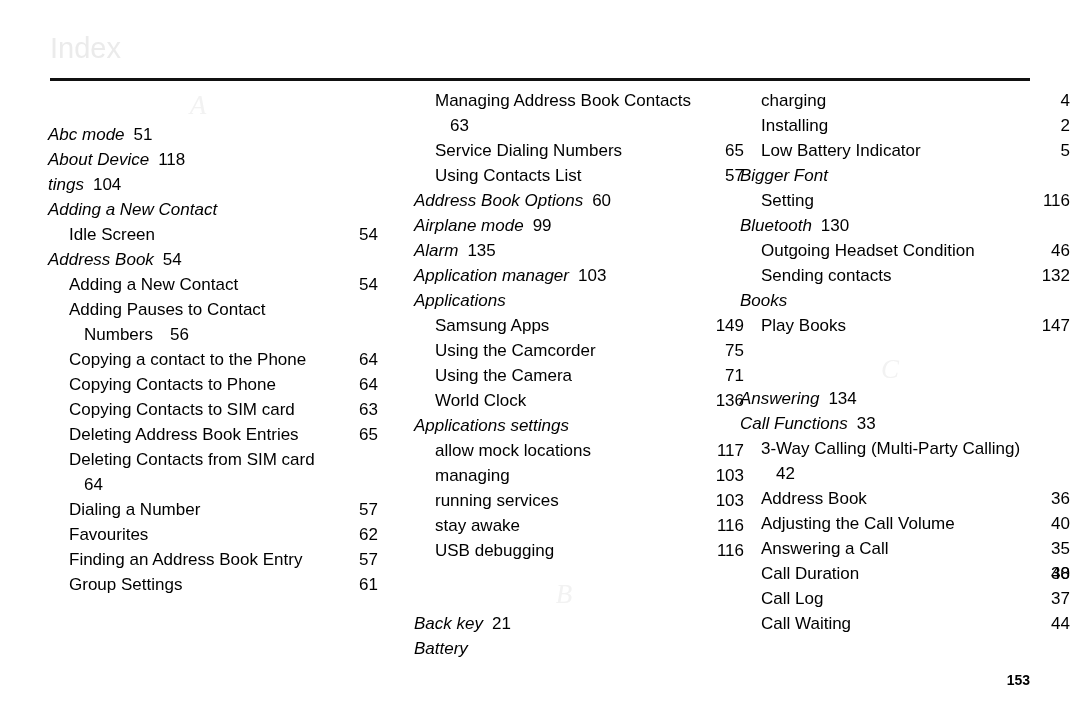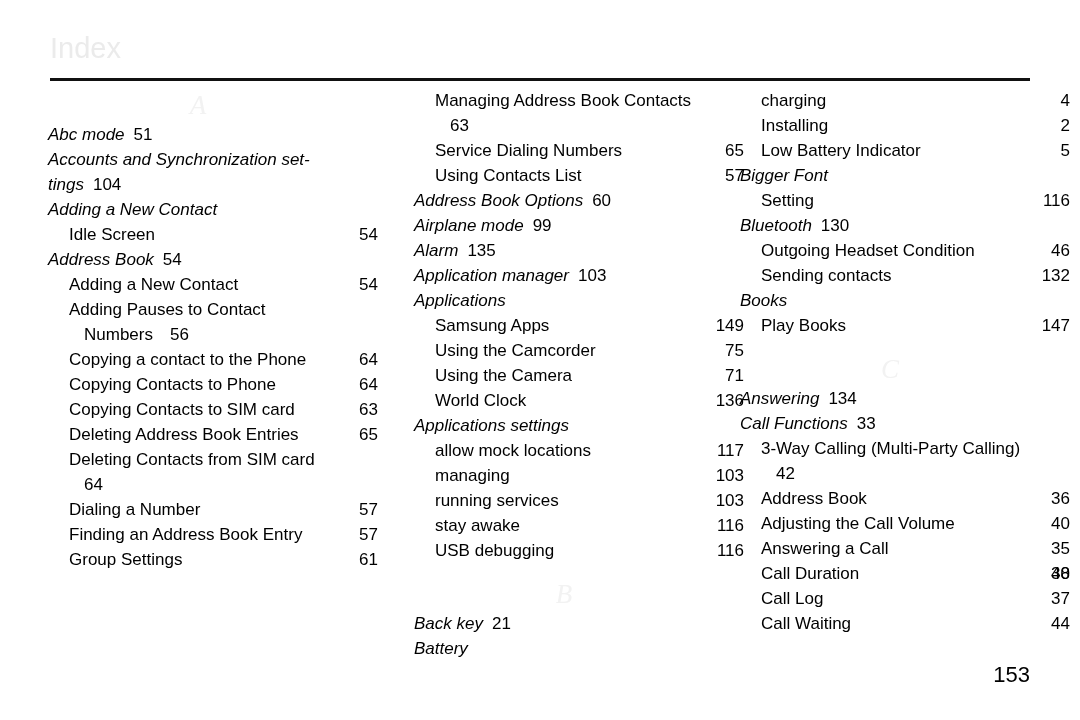--- a/index.html
+++ b/index.html
@@ -115,52 +115,53 @@
   .entry .etext { }
   .entry .epage { font-style: normal; }
 
   .spacer { height: 14px; }
 
   
   #footer-page-number {
     position: absolute;
     right: 50px;
     bottom: 32px;
-    font-size: 22px;
-    font-weight: normal;
+    font-size: 14px;
+    font-weight: bold;
     color: #000000;
   }
 </style>
 </head>
 <body>
 
 <div id="page-header">
   <div id="index-title">Index</div>
   <div id="header-rule"></div>
 </div>
 
 <div id="columns">
   <div class="column col-1">
       <div class="section-letter">A</div>
       <div class="entry lvl0"><span class="etext">Abc mode</span><span class="epage">51</span></div>
-      <div class="entry lvl0 nopage"><span class="etext">Accounts and Synchronization set-</span></div>
+      <div class="entry lvl0"><span class="etext">About Device</span><span class="epage">118</span></div>
       <div class="entry lvl0 cont"><span class="etext">tings</span><span class="epage">104</span></div>
       <div class="entry lvl0 nopage"><span class="etext">Adding a New Contact</span></div>
       <div class="entry lvl1"><span class="etext">Idle Screen</span><span class="epage">54</span></div>
       <div class="entry lvl0"><span class="etext">Address Book</span><span class="epage">54</span></div>
       <div class="entry lvl1"><span class="etext">Adding a New Contact</span><span class="epage">54</span></div>
       <div class="entry lvl1 nopage"><span class="etext">Adding Pauses to Contact</span></div>
       <div class="entry lvl1 cont"><span class="etext">Numbers</span><span class="epage">56</span></div>
       <div class="entry lvl1"><span class="etext">Copying a contact to the Phone</span><span class="epage">64</span></div>
       <div class="entry lvl1"><span class="etext">Copying Contacts to Phone</span><span class="epage">64</span></div>
       <div class="entry lvl1"><span class="etext">Copying Contacts to SIM card</span><span class="epage">63</span></div>
       <div class="entry lvl1"><span class="etext">Deleting Address Book Entries</span><span class="epage">65</span></div>
       <div class="entry lvl1 nopage"><span class="etext">Deleting Contacts from SIM card</span></div>
       <div class="entry lvl1 cont nopage"><span class="etext">64</span></div>
       <div class="entry lvl1"><span class="etext">Dialing a Number</span><span class="epage">57</span></div>
+      <div class="entry lvl1"><span class="etext">Favourites</span><span class="epage">62</span></div>
       <div class="entry lvl1"><span class="etext">Finding an Address Book Entry</span><span class="epage">57</span></div>
       <div class="entry lvl1"><span class="etext">Group Settings</span><span class="epage">61</span></div>
     </div>
   <div class="column col-2">
       <div class="entry lvl1 nopage"><span class="etext">Managing Address Book Contacts</span></div>
       <div class="entry lvl1 cont nopage"><span class="etext">63</span></div>
       <div class="entry lvl1"><span class="etext">Service Dialing Numbers</span><span class="epage">65</span></div>
       <div class="entry lvl1"><span class="etext">Using Contacts List</span><span class="epage">57</span></div>
       <div class="entry lvl0"><span class="etext">Address Book Options</span><span class="epage">60</span></div>
       <div class="entry lvl0"><span class="etext">Airplane mode</span><span class="epage">99</span></div>

